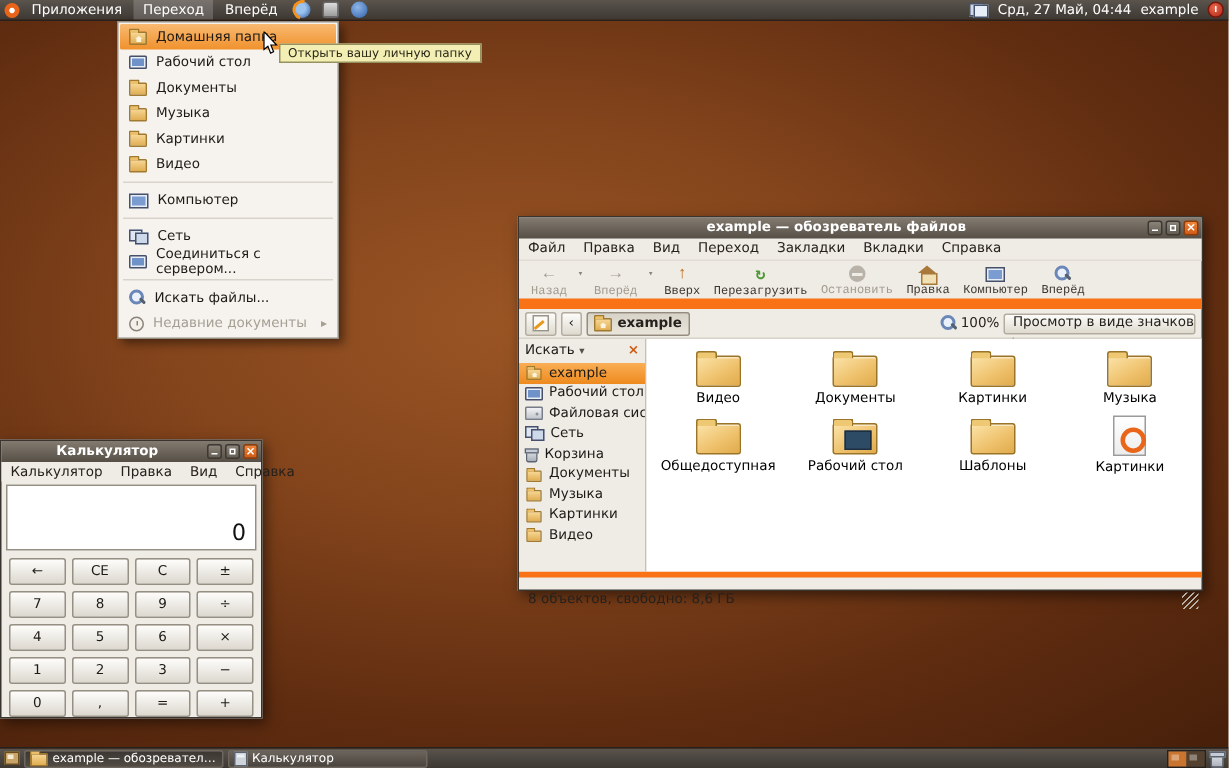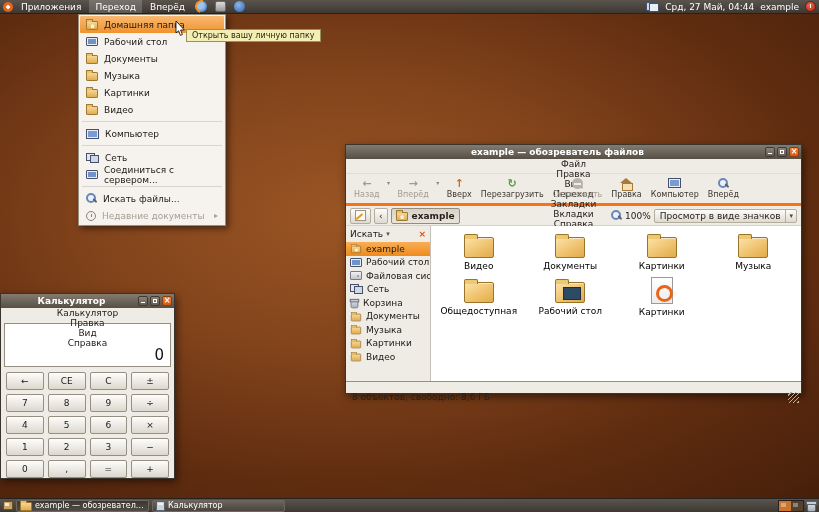--- a/index.html
+++ b/index.html
@@ -92,52 +92,52 @@
 
 .cursor{position:absolute;left:175px;top:21px;width:11px;height:16px;z-index:80;}
 
 
 .window{position:absolute;background:#efebe5;border:1px solid #39342e;box-shadow:2px 3px 8px rgba(0,0,0,.5);}
 .titlebar{height:14px;background:linear-gradient(#837b70,#564f46);display:flex;align-items:center;color:#fff;font-weight:bold;font-size:9px;position:relative;padding-left:11px;}
 .title-text{position:absolute;left:10px;right:42px;text-align:center;white-space:nowrap;overflow:hidden;}
 .win-buttons{position:absolute;right:2px;top:2px;display:flex;gap:2px;}
 .win-btn{width:10px;height:10px;border-radius:2px;background:linear-gradient(#8a8379,#645d53);border:1px solid #3e3832;position:relative;font-size:8px;line-height:8px;text-align:center;color:#fff;}
 .win-btn.close{background:linear-gradient(#f0853c,#d05a14);border-color:#8e3c09;}
-.menubar{display:flex;align-items:center;font-size:9px;color:#26211c;background:#efebe5;flex-direction:column;}
+.menubar{display:flex;align-items:center;font-size:9px;color:#26211c;background:#efebe5;}
 .menubar .mi{padding:0 6px;}
 
 
 .fm{left:345px;top:144px;width:457px;height:250px;z-index:30;}
 .fm .menubar{height:15px;border-bottom:1px solid #e2ddd4;}
-.fm-toolbar{height:32px;display:flex;align-items:stretch;padding:1px 4px 0;gap:1px;border-bottom:3px solid #f97316;}
+.fm-toolbar{height:32px;display:flex;align-items:stretch;padding:1px 4px 0;gap:1px;border-bottom:7px solid #f97316;font-family:Liberation Mono, monospace;}
 .tb{display:flex;flex-direction:column;align-items:center;justify-content:flex-start;font-size:8px;color:#3c3731;padding:1px 4px;border-radius:2px;}
 .tb .tico{height:14px;display:flex;align-items:center;justify-content:center;font-size:11px;}
 .tb.disabled{color:#a29b90;}
 .arrow-gray{color:#a29b90;font-weight:bold;}
 .arrow-up{color:#c07224;font-weight:bold;font-size:12px;}
 .reload-g{color:#4e9a36;font-weight:bold;}
 .tb-drop{width:8px;display:flex;align-items:flex-start;justify-content:center;padding-top:4px;font-size:6px;color:#8a847a;}
 .locbar{height:20px;display:flex;align-items:center;padding:0 4px;gap:3px;border-bottom:1px solid #d8d3ca;font-size:9px;color:#26211c;}
 .loc-btn{height:16px;border:1px solid #b3ac9f;border-radius:2px;background:linear-gradient(#fdfcfa,#dedacf);display:flex;align-items:center;padding:0 4px;gap:4px;}
 .loc-btn.pressed{background:linear-gradient(#d8d3c8,#e9e5db);border-color:#948c7f;font-weight:bold;}
 .loc-spacer{flex:1;}
 .zoom-label{font-size:9px;}
-.view-combo{height:14px;border:1px solid #b3ac9f;border-radius:2px;background:linear-gradient(#fdfcfa,#dedacf);display:flex;align-items:center;font-size:9px;padding-left:5px;gap:5px;}
+.view-combo{height:14px;border:1px solid #b3ac9f;border-radius:2px;background:linear-gradient(#fdfcfa,#dedacf);display:flex;font-size:9px;padding-left:5px;gap:5px;flex-direction:column;}
 .view-combo .chev{border-left:1px solid #b3ac9f;height:100%;display:flex;align-items:center;padding:0 3px;font-size:7px;color:#4a443c;}
 .fm-body{display:flex;height:155px;}
 .sidebar{width:85px;border-right:1px solid #c6c0b6;background:#efebe5;font-size:9px;color:#1d1a16;overflow:hidden;}
 .sb-head{height:16px;display:flex;align-items:center;padding:0 4px;gap:3px;}
 .sb-chev{font-size:7px;color:#55504a;}
 .sb-close{margin-left:auto;color:#cf5a14;font-weight:bold;font-size:9px;line-height:9px;}
 .sb-item{height:13.5px;display:flex;align-items:center;gap:4px;padding:0 4px;white-space:nowrap;overflow:hidden;}
 .sb-item.selected{background:linear-gradient(#f9ae55,#ee8a1e);}
 .sb-item .i-folder,.sb-item .i-trash{transform:scale(.85);}
 .files{flex:1;background:#fff;display:grid;grid-template-columns:repeat(4,1fr);grid-auto-rows:45px;padding:6px 2px;}
 .file{display:flex;flex-direction:column;align-items:center;gap:3px;font-size:9px;color:#000;text-align:center;}
-.statusbar{height:14px;border-top:1px solid #f97316;display:flex;align-items:center;font-size:9px;color:#26211c;padding:15px 2px 0 6px;}
+.statusbar{height:14px;border-top:4px solid #f97316;display:flex;align-items:center;font-size:9px;color:#26211c;padding:15px 2px 0 6px;}
 .grip{margin-left:auto;width:11px;height:11px;background:repeating-linear-gradient(135deg,transparent 0 2px,#b8b2a6 2px 3px);}
 
 
 .calc{left:0;top:293px;width:175px;height:186px;z-index:20;}
 .calc .menubar{height:13px;}
 .calc-display{margin:2px 3px;height:44px;background:#fff;border:1px solid #958e83;display:flex;align-items:flex-end;justify-content:flex-end;font-size:15px;padding:2px 6px;color:#111;}
 .calc-grid{display:grid;grid-template-columns:repeat(4,1fr);gap:4px;padding:3px 5px 5px;}
 .calc-btn{height:18px;background:linear-gradient(#fefdfb,#dcd8cf);border:1px solid #968f83;border-radius:2px;font-size:9px;display:flex;align-items:center;justify-content:center;color:#1d1a16;}
 
 
@@ -373,20 +373,24 @@
           <span class="big-folder"></span>
           <span>Музыка</span>
         </div>
       <div class="file">
           <span class="big-folder"></span>
           <span>Общедоступная</span>
         </div>
       <div class="file">
           <span class="big-folder desk"></span>
           <span>Рабочий стол</span>
+        </div>
+      <div class="file">
+          <span class="big-folder"></span>
+          <span>Шаблоны</span>
         </div>
       <div class="file">
           <span class="big-doc"></span>
           <span>Картинки</span>
         </div>
     </div>
   </div>
   <div class="statusbar">
     <span>8 объектов, свободно: 8,6 ГБ</span>
     <span class="grip"></span>

